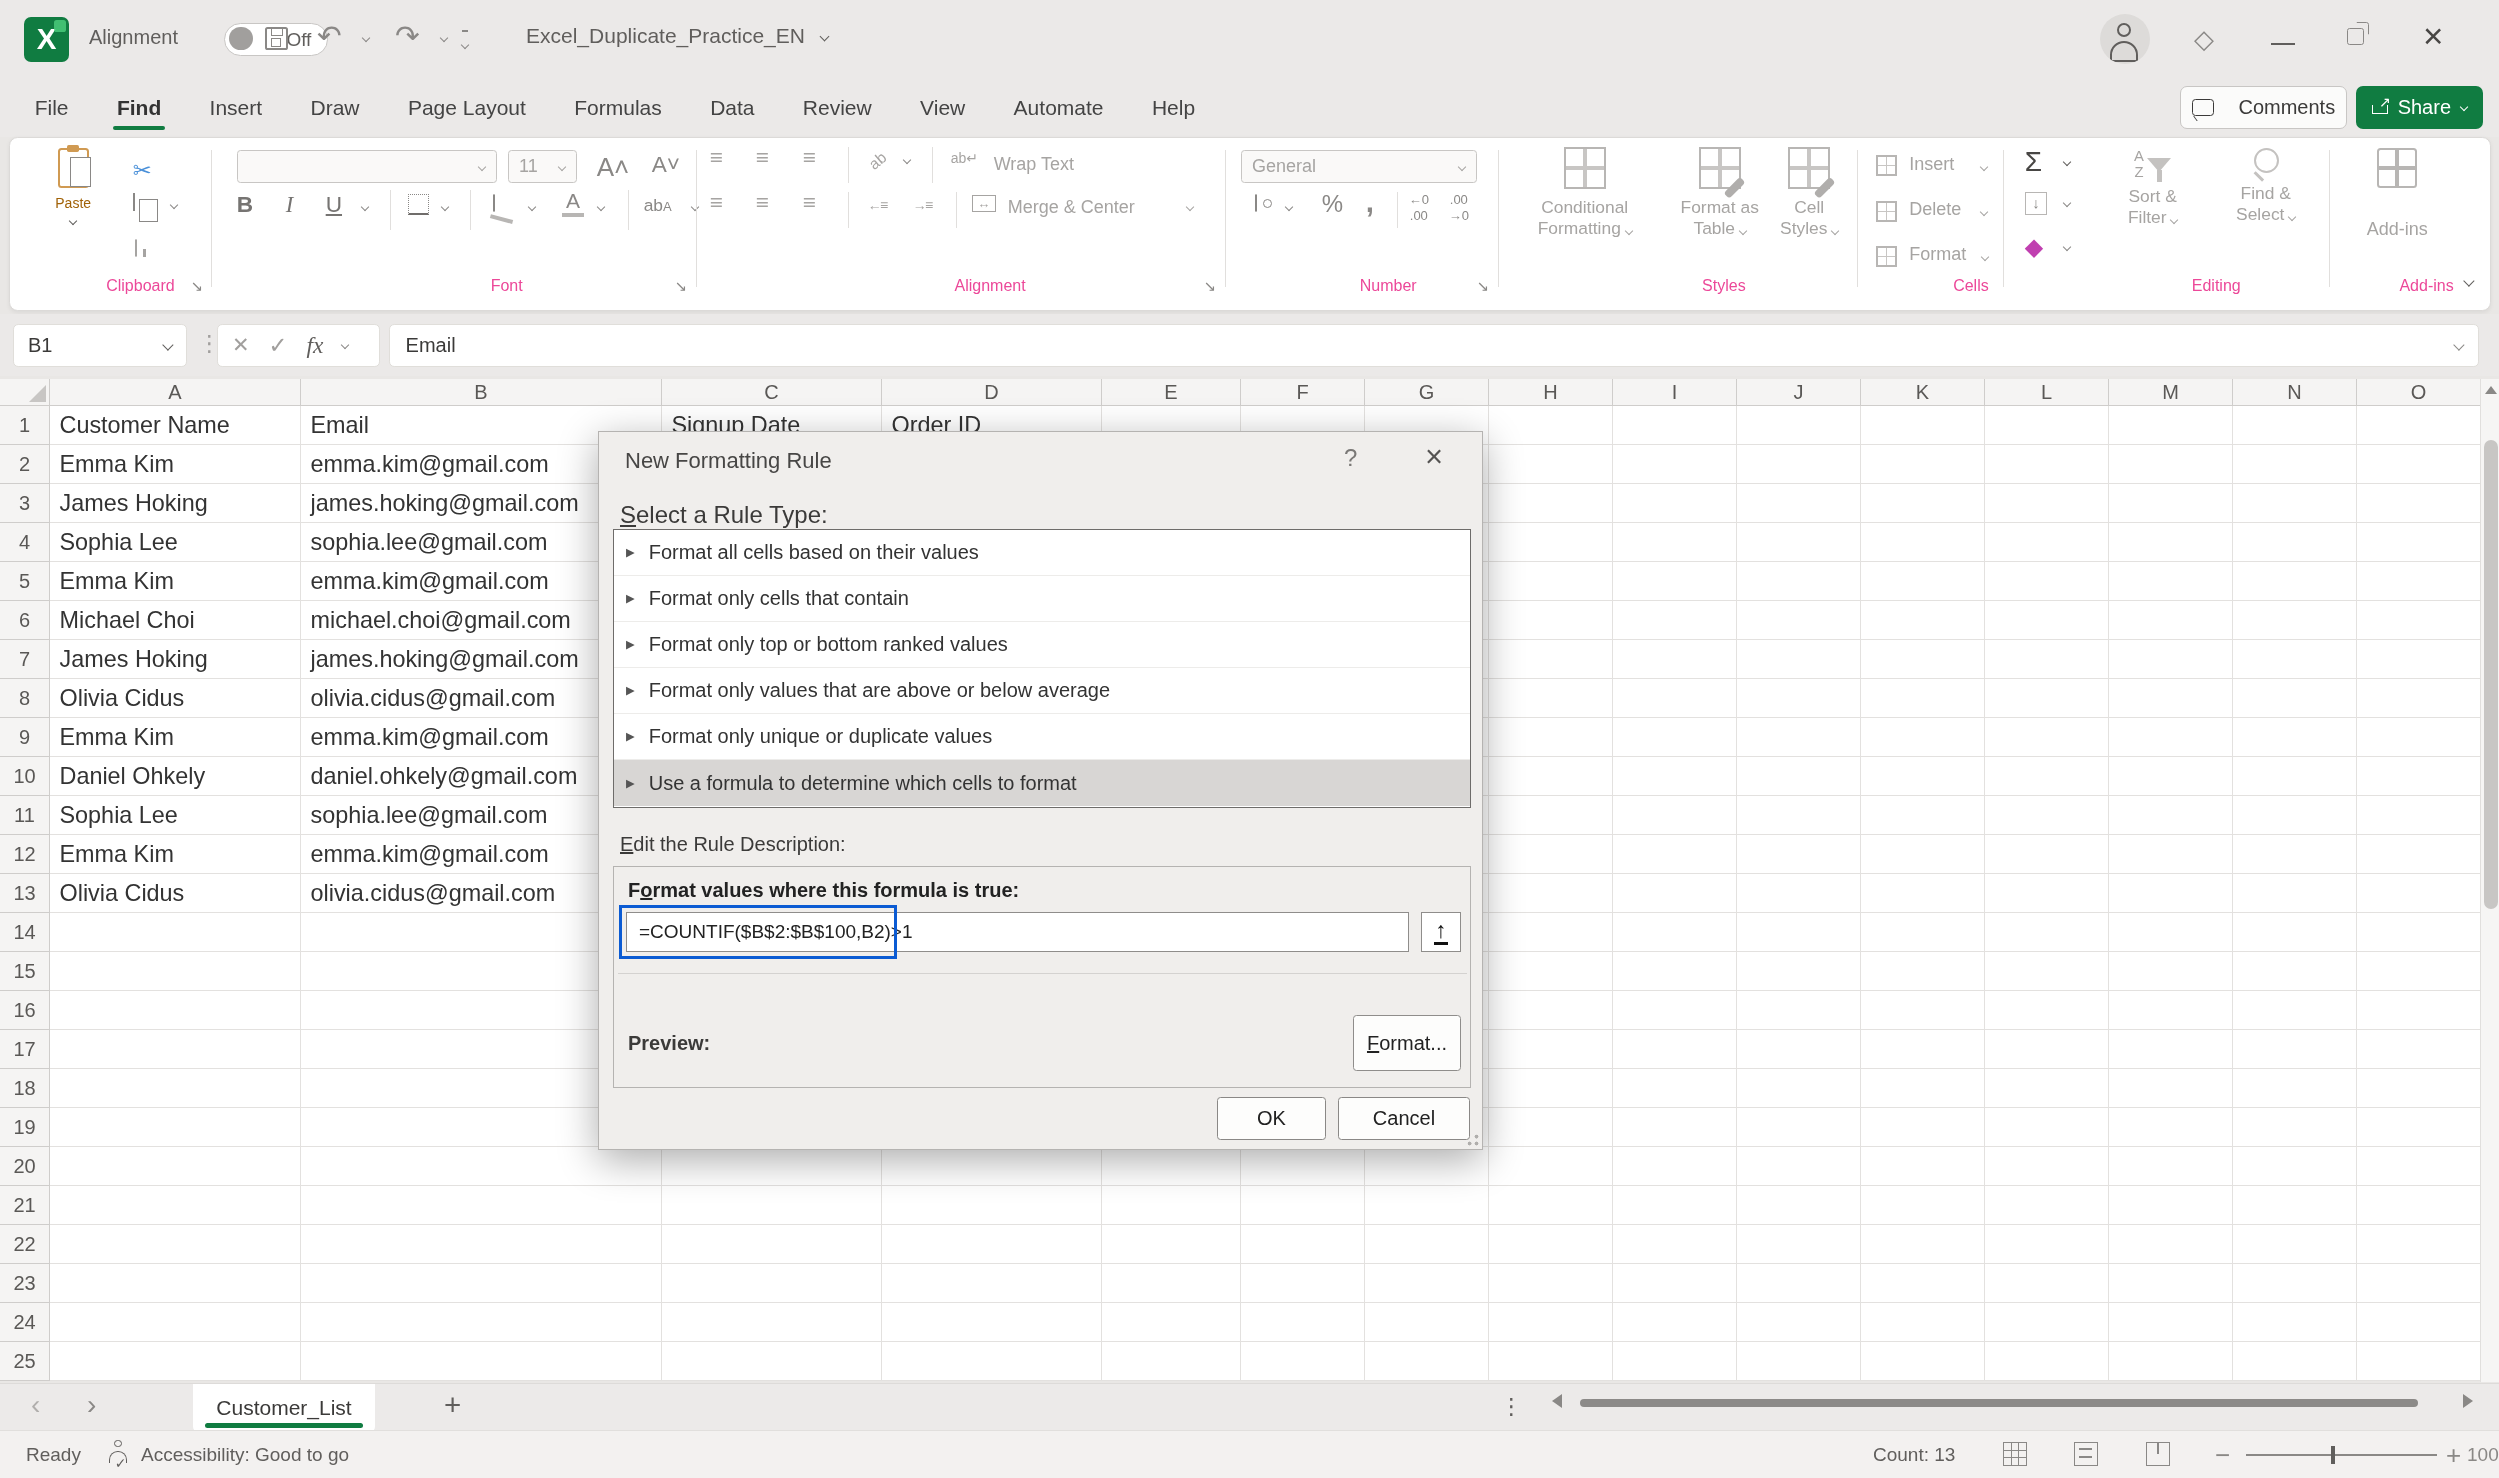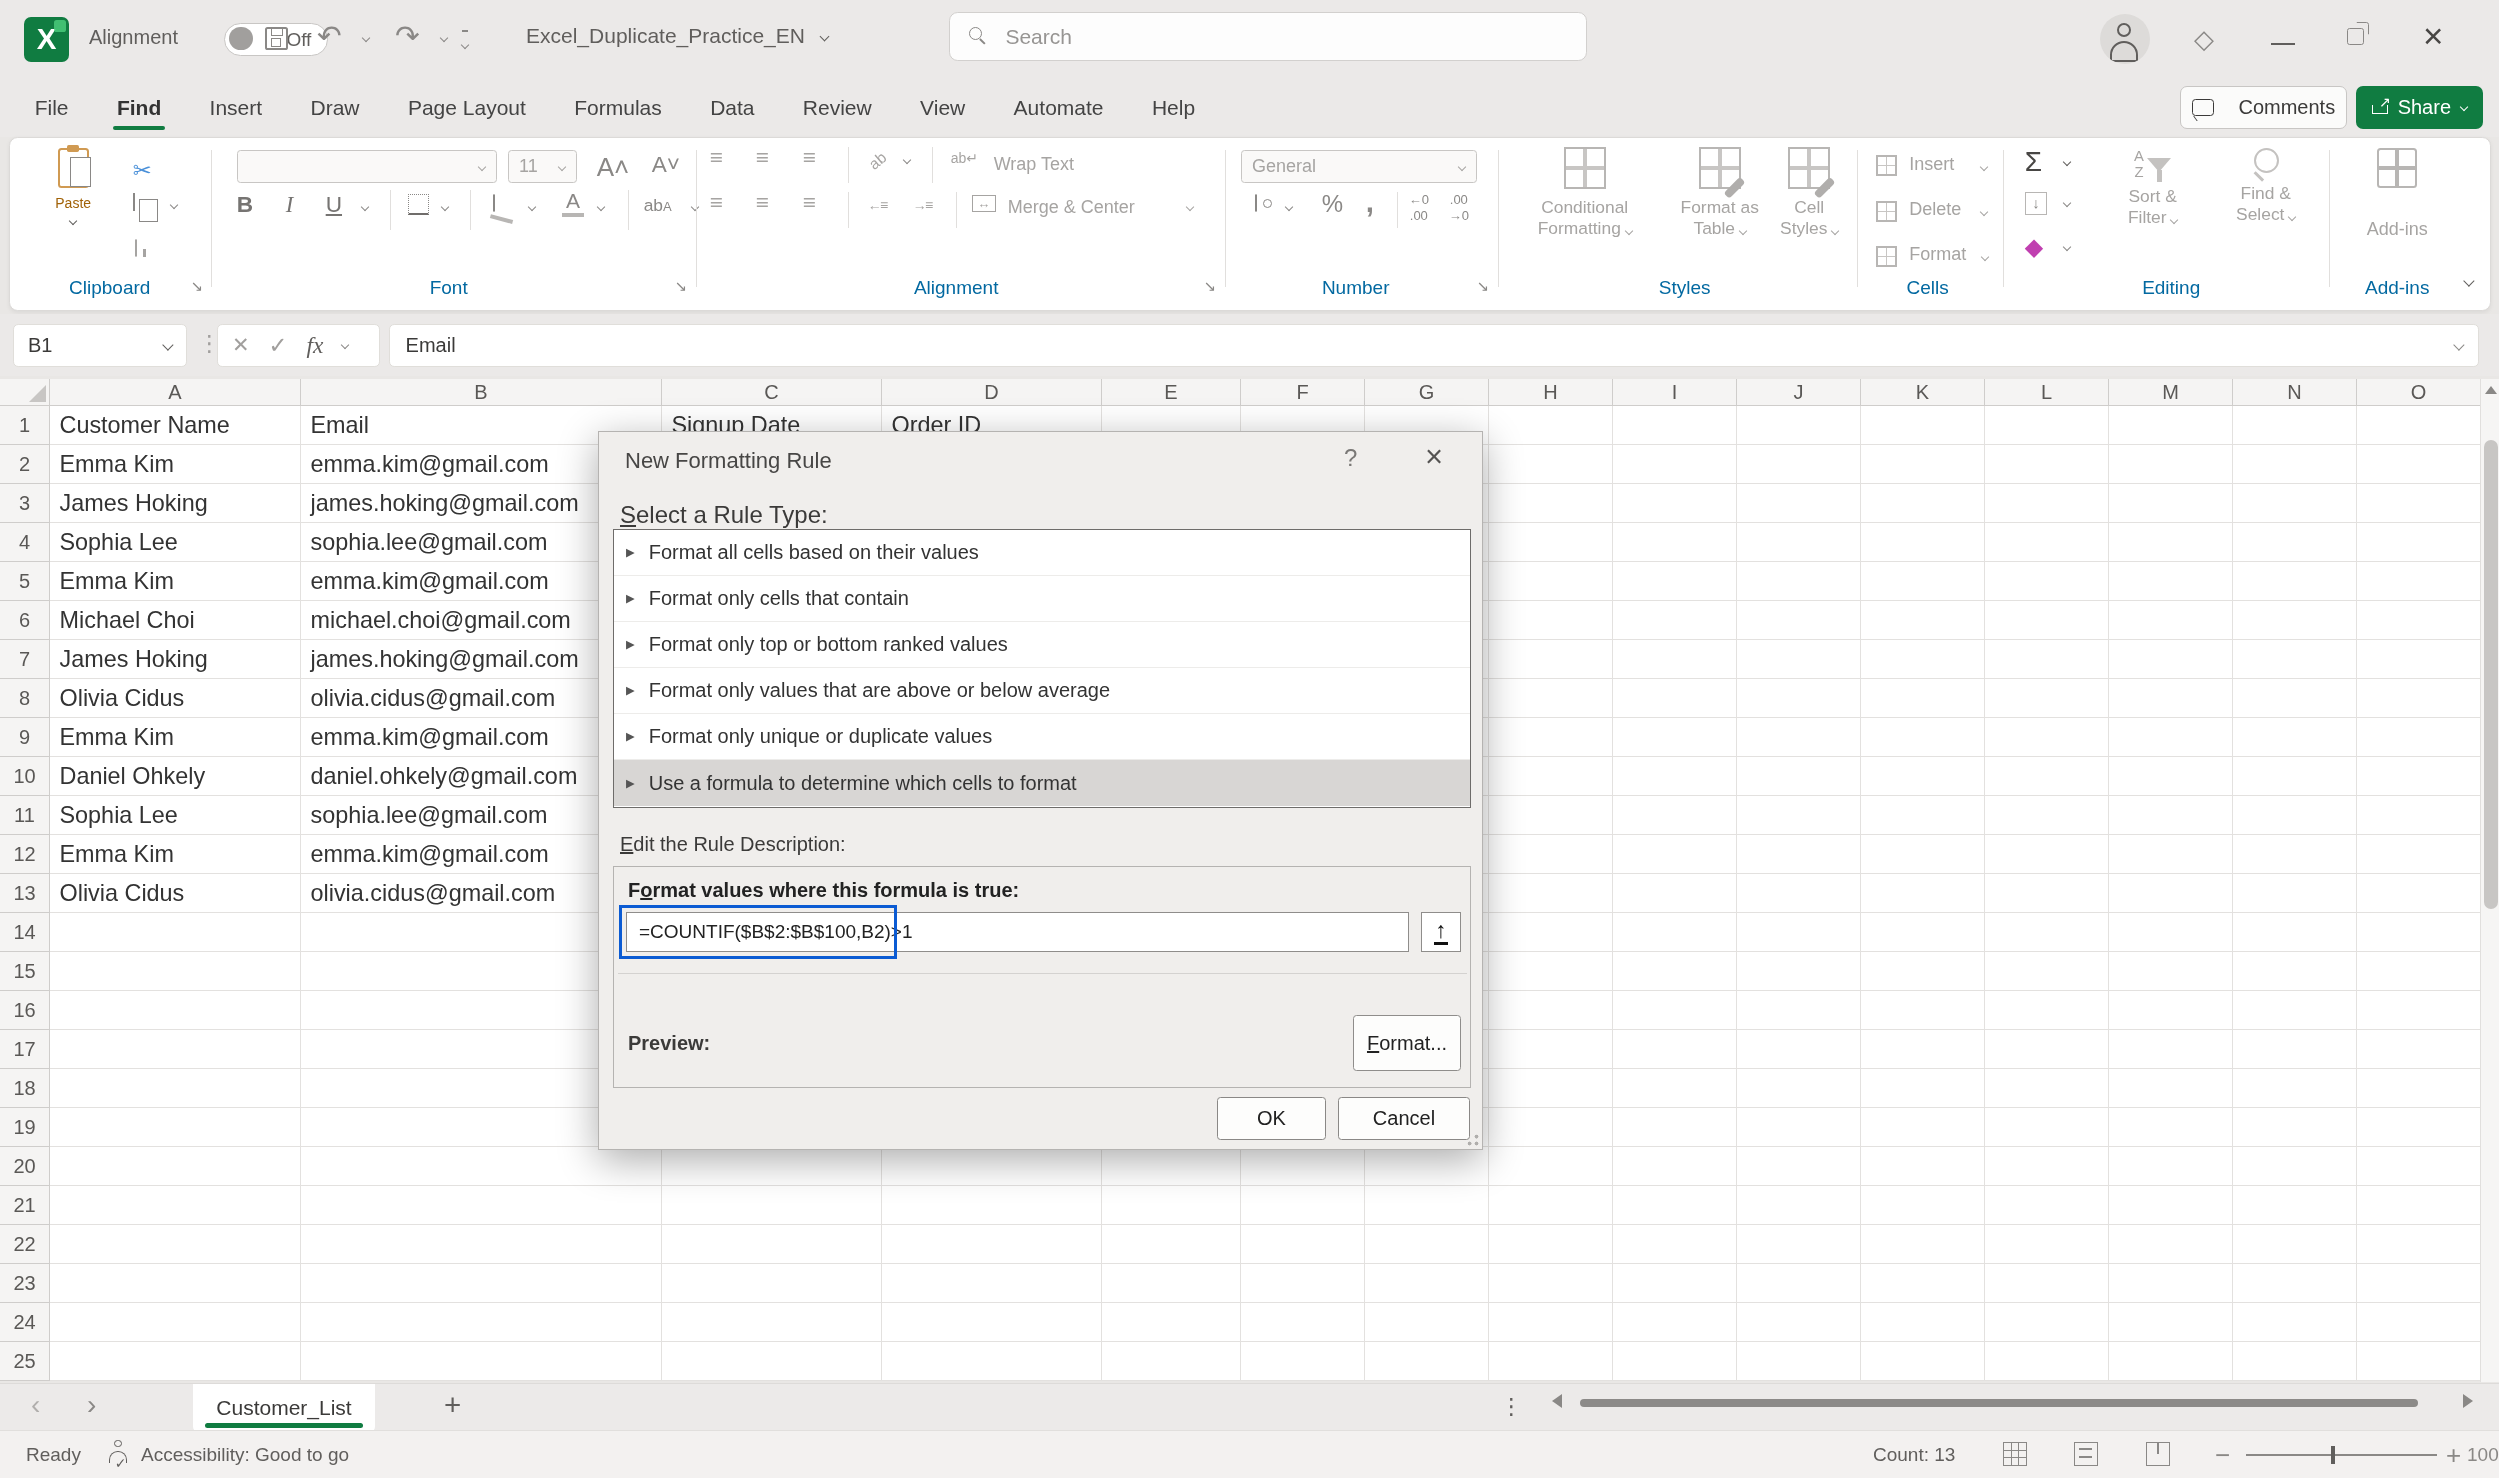--- a/index.html
+++ b/index.html
@@ -67,21 +67,21 @@
                gap:8.7px; font-size:20px; }
   .share-ic { position:relative; width:17.4px; height:14px; }
   .share-ic::before { content:""; position:absolute; left:0; bottom:0; width:14px; height:8.7px;
                       border:1.7px solid #fff; border-top:none; }
   .share-ic::after { content:"↗"; position:absolute; right:-1.7px; top:-6px; font-size:14px; color:#fff; }
   #share-btn .chev { width:6px; height:6px; margin-left:1.7px; }
 
   
   #ribbon { position:absolute; left:8.7px; top:137px; width:2482px; height:174px; background:#fff;
             border:0.9px solid #dcdad8; border-radius:8.7px; box-shadow:0 1.7px 4.3px rgba(0,0,0,.06); }
-  #ribbon .glabel { position:absolute; top:139px; font-size:19px; color:#0369a1; text-align:center; }
+  #ribbon .glabel { position:absolute; top:139px; font-size:16px; color:#ec4899; text-align:right; }
   #ribbon .launcher { position:absolute; top:139px; font-size:14.8px; color:#8a8886; }
   .dis { color:#a6a4a2; }
   .ric { color:#8a8886; }
   #ribbon .combo { position:absolute; height:33px; background:#faf9f8; border:1.3px solid #c8c6c4;
                    border-radius:3.5px; display:flex; align-items:center; padding:0 10.4px; font-size:18px; color:#a6a4a2; }
   #ribbon .combo .chev { margin-left:auto; width:6px; height:6px; color:#a6a4a2; }
   .stack3 { display:inline-block; font-size:22.6px; color:#a6a4a2; letter-spacing:-0.9px; }
   .clipboard-ic { position:relative; width:31px; height:40px; border:2.6px solid #d09a52; border-radius:3.5px; }
   .clipboard-ic::before { content:""; position:absolute; left:7px; top:-5.2px; width:12px; height:7px; background:#d09a52; border-radius:1.7px; }
   .clipboard-ic::after { content:""; position:absolute; left:10.4px; top:7px; width:19px; height:28px; background:#fff; border:1.7px solid #8a8886; }
@@ -256,24 +256,20 @@
   <span class="tb-glyph abs" style="left:317px; top:21px;">↶</span>
   <span class="chev sm abs" style="left:363px; top:35px; color:#8a8886;"></span>
   <span class="tb-glyph abs" style="left:395px; top:21px;">↷</span>
   <span class="chev sm abs" style="left:441px; top:35px; color:#8a8886;"></span>
   <span id="qa-custom" class="abs" style="left:462px; top:29.5px;">
     <span class="chev sm" style="color:#8a8886;"></span>
   </span>
   <div id="doc-title">
     <span>Excel_Duplicate_Practice_EN</span><span class="chev" style="color:#605e5c;"></span>
   </div>
-  <div id="search-box">
-    <span class="magnifier"></span>
-    <span id="search-placeholder">Search</span>
-  </div>
   <div id="avatar">
       <span class="head"></span>
       <span class="body"></span>
     </div>
   <span id="premium-icon">◇</span>
   <span id="min-btn"></span>
   <span id="restore-btn"></span>
   <span id="close-btn">×</span>
 </div>
 

